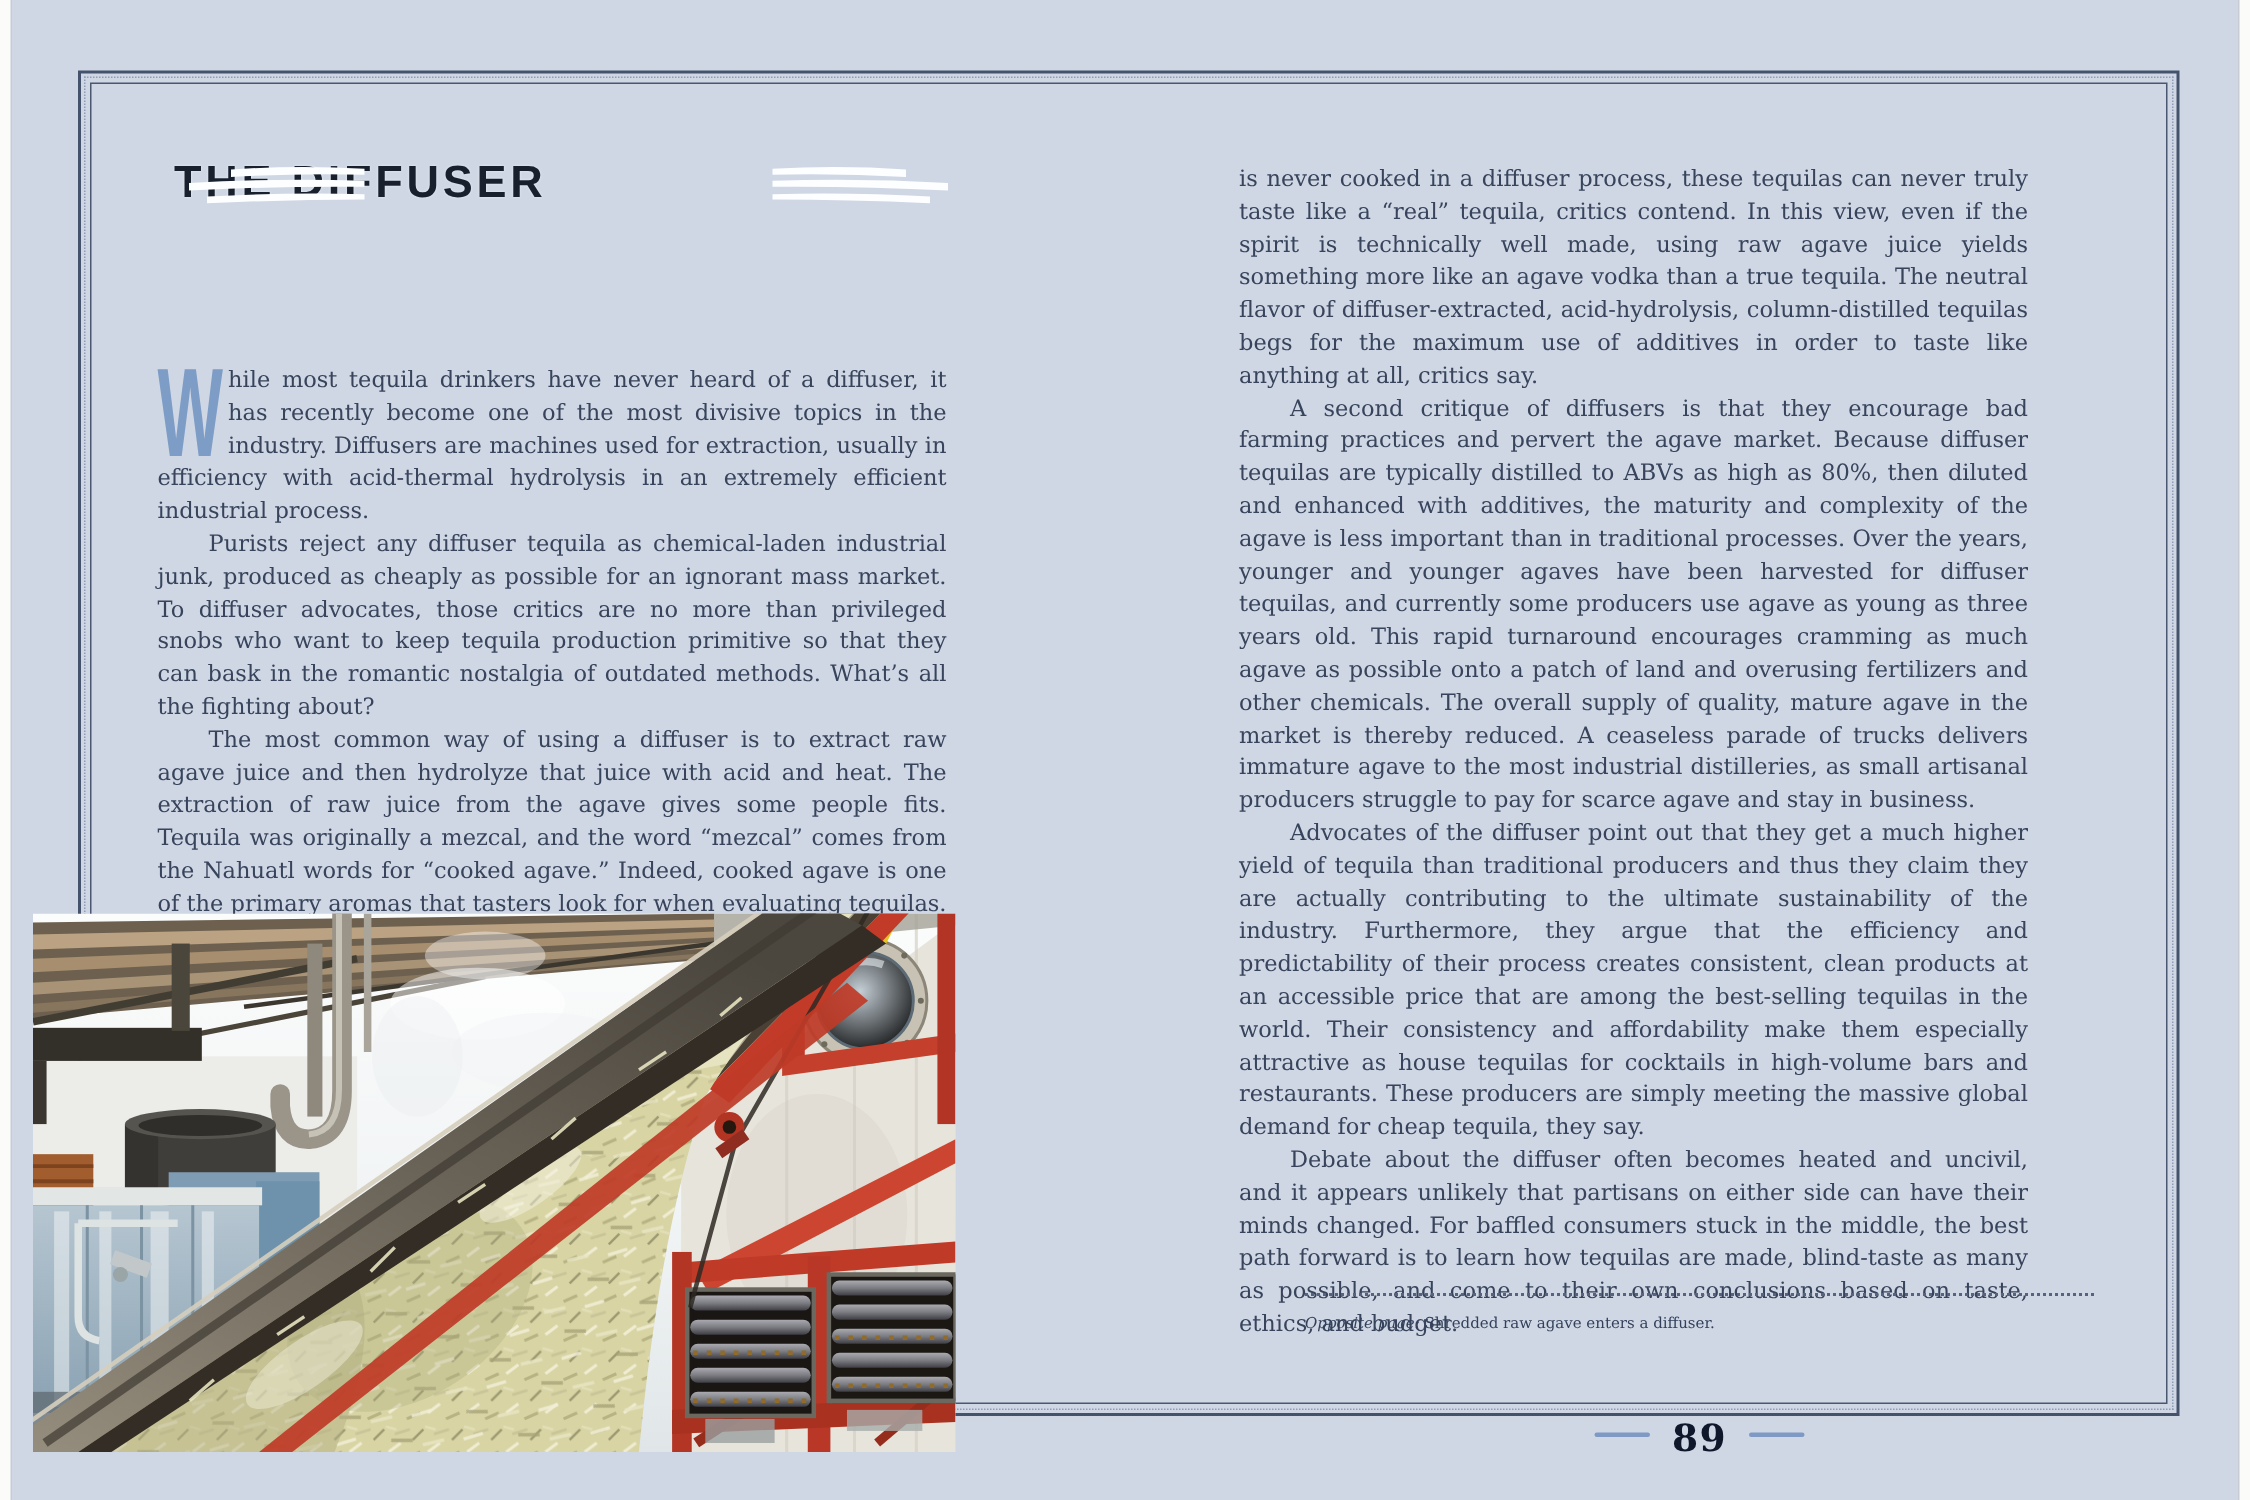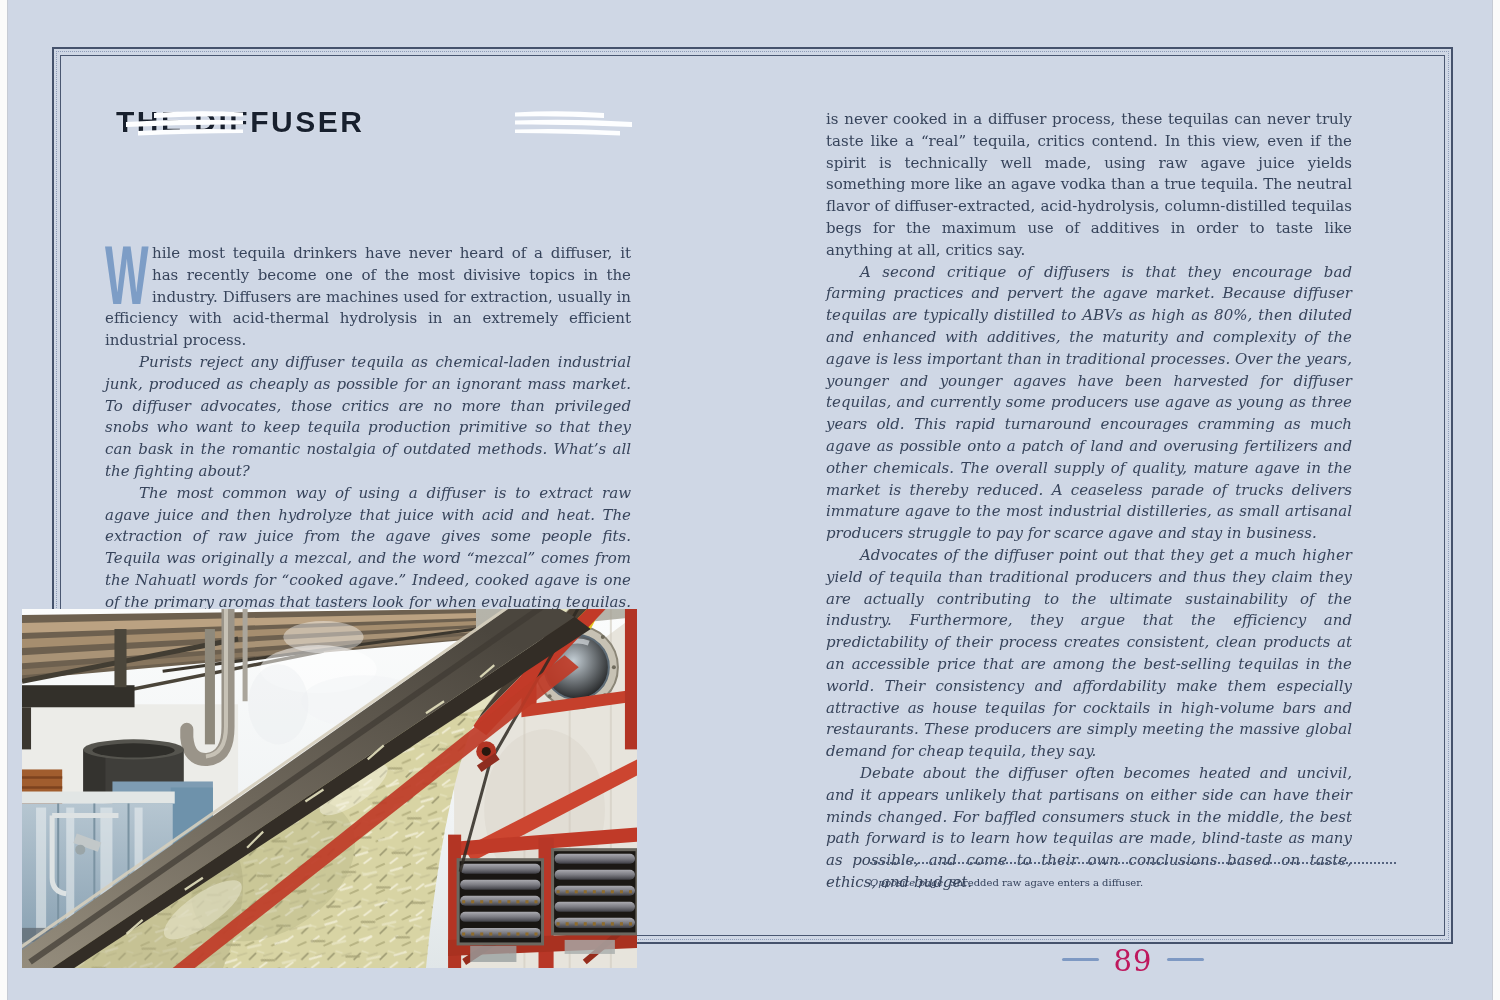--- a/index.html
+++ b/index.html
@@ -28,42 +28,42 @@
   }
   .flourish { position:absolute; width:118px; height:30px; top:7px; }
   .flourish-left  { left:10px; }
   .flourish-right { right:10px; transform:scaleX(-1); }
 
   
   .bodycol p {
     text-align: justify;
     font-size: 15px; line-height: 21.8px; color:#37445b;
   }
-  .bodycol p.ind { text-indent: 34px; font-style: italic; }
+  .bodycol p.ind { text-indent: 34px; }
   .body-left  { position:absolute; left:105px; top:243px; width:526px; }
   .body-right { position:absolute; left:826px; top:109px;  width:526px; }
   .dropcap {
     float:left; width:40px; height:65px; overflow:visible;
     font-family:"Liberation Sans", sans-serif; font-weight:700;
     font-size:84px; line-height:64px; color:#7d9dc6;
     transform:scaleX(.55); transform-origin:0 10%;
     margin-right:7px;
   }
 
   
   .caption {
     position:absolute; left:870px; top:862px; width:526px;
     border-top:2px dotted #55637f; padding-top:9px;
     font-size:10px; line-height:19px; color:#33405a;
   }
   .cap-label { font-style: italic; }
 
   
   .folio { position:absolute; left:870px; top:944px; width:526px; text-align:center; white-space:nowrap; }
-  .folio-num { font-weight:400; font-size:29px; letter-spacing:1px; color:#be185d; vertical-align:middle; }
+  .folio-num { font-weight:700; font-size:25px; letter-spacing:1px; color:#0f172a; vertical-align:middle; }
   .folio-dash { display:inline-block; width:37px; height:3px; background:#7e99c3; border-radius:2px; vertical-align:middle; margin:0 15px 4px 15px; }
 
   
   .photo { position:absolute; left:22px; top:609px; width:615px; height:359px; }
   .photo svg { display:block; width:100%; height:100%; }
 </style>
 </head>
 <body>
 
 <div class="page">

